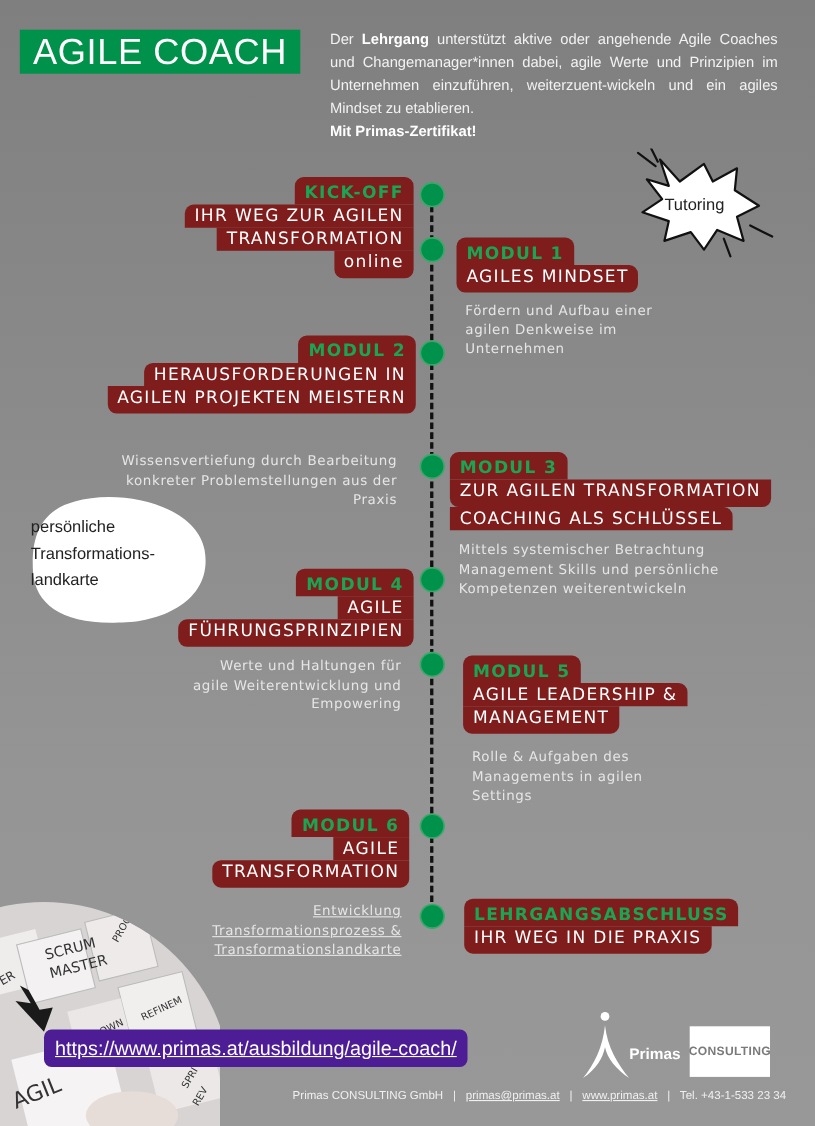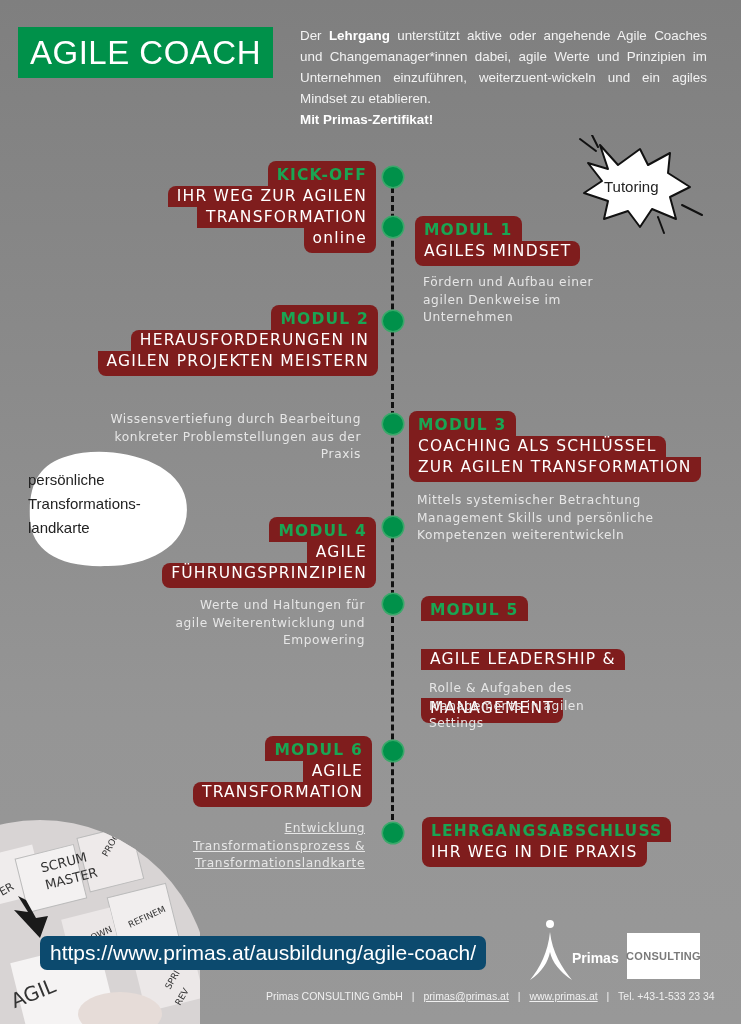--- a/index.html
+++ b/index.html
@@ -1,20 +1,20 @@
 <!DOCTYPE html>
 <html><head>
 <meta charset="utf-8">
 <style>
   html,body{margin:0;padding:0;}
   body{width:741px;height:1024px;position:relative;overflow:hidden;
     background:linear-gradient(180deg,#7f7f7f 0%,#8a8a8a 35%,#959595 70%,#989898 100%);
     font-family:"DejaVu Sans",sans-serif;color:#fff;}
   .abs{position:absolute;}
-  .title-box{left:18px;top:27px;width:255px;height:51px;background:#00914a;display:flex;align-items:center;justify-content:center;}
+  .title-box{left:18px;top:27px;width:255px;height:40px;background:#00914a;display:flex;align-items:center;justify-content:center;}
   .title-box span{font-family:"Liberation Sans",sans-serif;font-size:33px;color:#fff;letter-spacing:0.5px;}
   .intro{left:300px;top:25px;width:407px;font-family:"Liberation Sans",sans-serif;font-size:13.4px;line-height:21px;color:#f2f2f2;text-align:justify;}
   .intro b{font-weight:bold;color:#fff;}
   .intro .cert{font-weight:bold;color:#fff;display:block;text-align:left;}
   
   .vline{left:391px;top:178px;width:0;height:660px;border-left:3px dashed #111;}
   .dot{width:20px;height:20px;border-radius:50%;background:#00914a;box-shadow:0 0 0 1.5px #3aa86a;margin-left:-10px;margin-top:-10px;}
   .blk{background:#050505;color:#fff;font-family:"DejaVu Sans",sans-serif;letter-spacing:1.2px;}
   .blk .lbl{color:#1aa553;font-weight:bold;}
   .right{text-align:right;}
@@ -25,21 +25,21 @@
   .seg.first{border-radius:8px 8px 0 0;padding-top:4px;}
   .seg.last{border-radius:0 0 8px 8px;padding-bottom:4px;}
   .tab-r .seg.wide{border-top-left-radius:8px;}
   .tab-l .seg.wide{border-top-right-radius:8px;}
   .desc{font-family:"DejaVu Sans",sans-serif;font-size:12.2px;line-height:17.5px;color:#e6e6e6;letter-spacing:0.6px;}
   .burst{left:578px;top:135px;width:130px;height:100px;}
   .burst-text{left:604px;top:178px;font-family:"Liberation Sans",sans-serif;font-size:15px;color:#222;}
   .blob{left:28px;top:450px;width:160px;height:118px;}
   .blob-text{left:28px;top:468px;width:165px;text-align:left;font-family:"Liberation Sans",sans-serif;font-size:15px;line-height:24px;color:#222;}
   .photo{left:0;top:810px;width:200px;height:214px;overflow:hidden;}
-  .url{left:40px;top:936px;height:34px;padding:0 10px;background:#0c4a6e;border-radius:7px;display:flex;align-items:center;font-family:"Liberation Sans",sans-serif;font-size:21px;color:#fff;}
+  .url{left:40px;top:936px;height:34px;padding:0 10px;background:#4c1d95;border-radius:7px;display:flex;align-items:center;font-family:"Liberation Sans",sans-serif;font-size:18px;color:#fff;text-decoration:underline;}
   .logo-box{left:627px;top:933px;width:73px;height:46px;background:#fff;display:flex;align-items:center;justify-content:center;}
   .logo-box span{font-family:"Liberation Sans",sans-serif;font-weight:bold;font-size:11px;color:#7a7a7a;letter-spacing:0.3px;}
   .logo-name{left:572px;top:950px;font-family:Liberation Sans, sans-serif;font-weight:bold;font-size:14px;color:#fff;}
   .footer{left:266px;top:990px;font-family:"Liberation Sans",sans-serif;font-size:10.5px;color:#f0f0f0;white-space:nowrap;}
   .footer a{color:#f0f0f0;text-decoration:underline;}
   .footer .sep{margin:0 6px;}
 </style>
 </head>
 <body>
 
@@ -104,41 +104,41 @@
   <span class="seg last right blk">AGILEN PROJEKTEN MEISTERN</span>
 </div>
 <div class="abs desc right" style="right:380px;top:389px;margin-top:22px;">
   <span class="line">Wissensvertiefung durch Bearbeitung</span>
   <span class="line">konkreter Problemstellungen aus der</span>
   <span class="line">Praxis</span>
 </div>
 
 <div class="abs tab-l" style="left:409px;top:411px;">
   <span class="seg first blk"><span class="lbl">MODUL 3</span></span>
+  <span class="seg last blk">ZUR AGILEN TRANSFORMATION</span>
   <span class="seg wide blk">COACHING ALS SCHLÜSSEL</span>
-  <span class="seg last blk">ZUR AGILEN TRANSFORMATION</span>
 </div>
 <div class="abs desc" style="left:417px;top:492px;">
   <span class="line">Mittels systemischer Betrachtung</span>
   <span class="line">Management Skills und persönliche</span>
   <span class="line">Kompetenzen weiterentwickeln</span>
 </div>
 
 <div class="abs tab-r" style="right:365px;top:517px;">
   <span class="seg first right blk"><span class="lbl">MODUL 4</span></span>
   <span class="seg right blk">AGILE</span>
   <span class="seg wide last right blk">FÜHRUNGSPRINZIPIEN</span>
 </div>
 <div class="abs desc right" style="right:376px;top:597px;">
   <span class="line">Werte und Haltungen für</span>
   <span class="line">agile Weiterentwicklung und</span>
   <span class="line">Empowering</span>
 </div>
 
-<div class="abs tab-l" style="left:421px;top:596px;gap:28px;">
+<div class="abs tab-l" style="left:421px;top:596px;">
   <span class="seg first blk"><span class="lbl">MODUL 5</span></span>
   <span class="seg wide blk">AGILE LEADERSHIP &amp;</span>
   <span class="seg last blk">MANAGEMENT</span>
 </div>
 <div class="abs desc" style="left:429px;top:680px;">
   <span class="line">Rolle &amp; Aufgaben des</span>
   <span class="line">Managements in agilen</span>
   <span class="line">Settings</span>
 </div>
 

